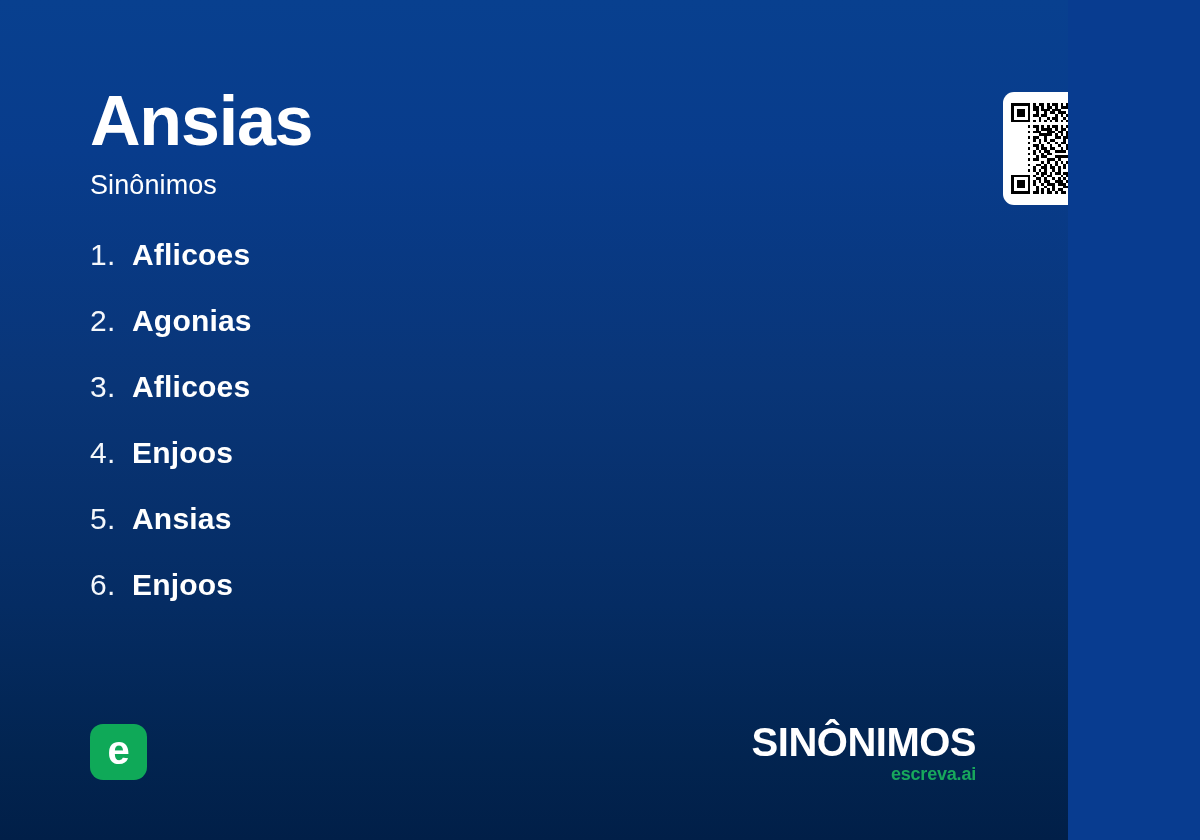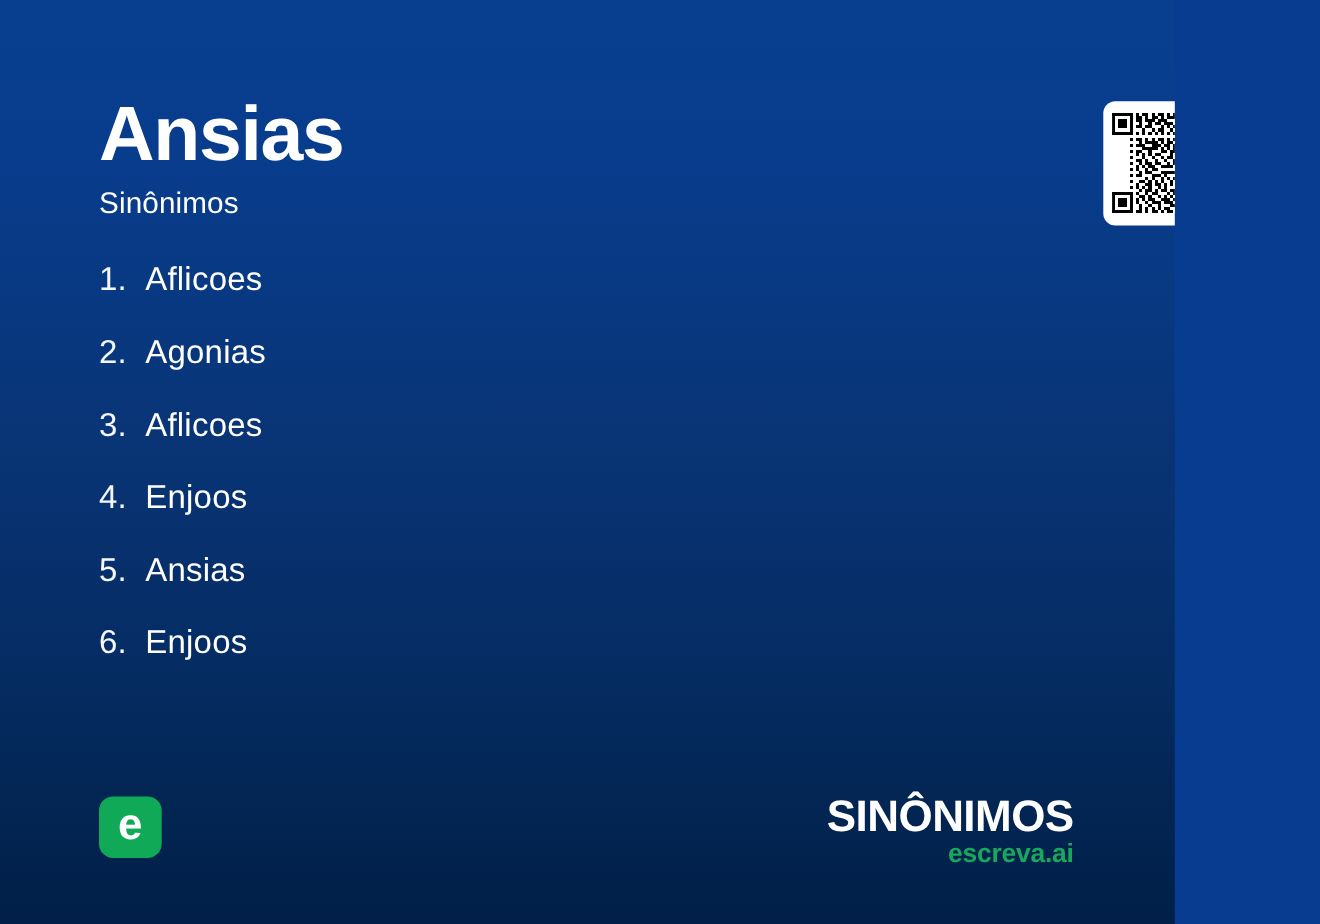--- a/index.html
+++ b/index.html
@@ -75,21 +75,21 @@
     white-space: nowrap;
   }
 
   .synonym-index {
     min-width: 42px;
     font-weight: 400;
     color: #f4f7fb;
   }
 
   .synonym-word {
-    font-weight: 400;
+    font-weight: 700;
     color: #ffffff;
   }
 
   
   #qr-wrap {
     position: absolute;
     left: 1003px;
     top: 92px;
     width: 107px;
     height: 113px;
@@ -134,21 +134,21 @@
   #brand-name {
     font-size: 40px;
     font-weight: 700;
     color: #ffffff;
     letter-spacing: -0.5px;
     line-height: 1.0;
     white-space: nowrap;
   }
 
   #brand-domain {
-    font-size: 24px;
+    font-size: 18px;
     font-weight: 700;
     color: #18a85c;
     letter-spacing: -0.2px;
     line-height: 1.0;
     margin-top: 3px;
     white-space: nowrap;
   }
 </style>
 </head>
 <body>

